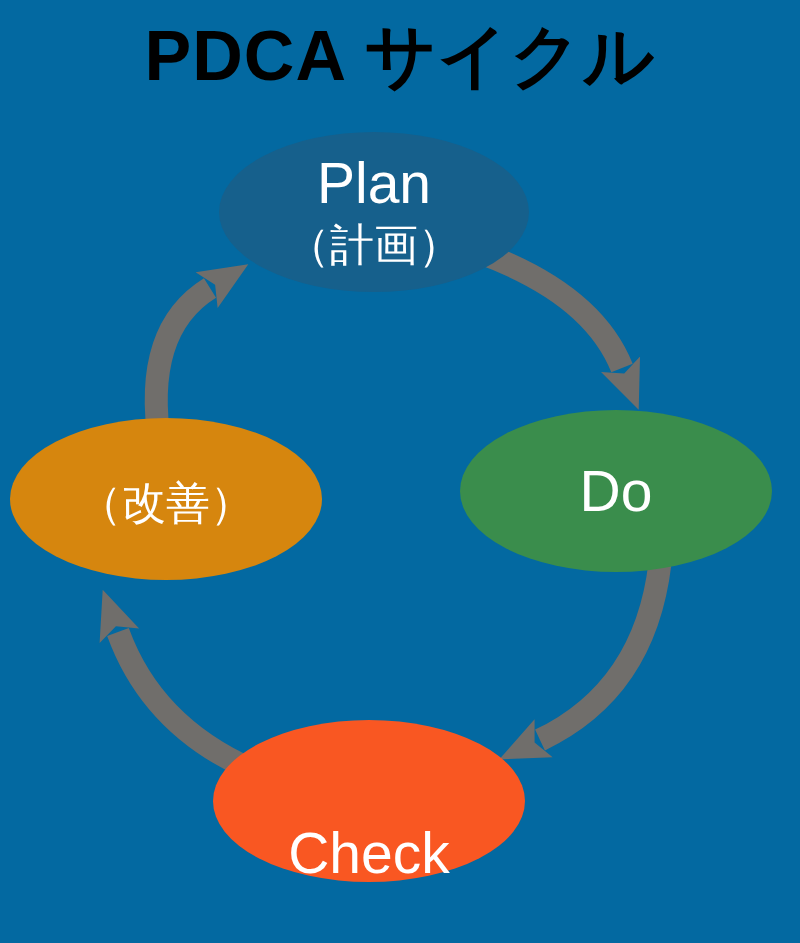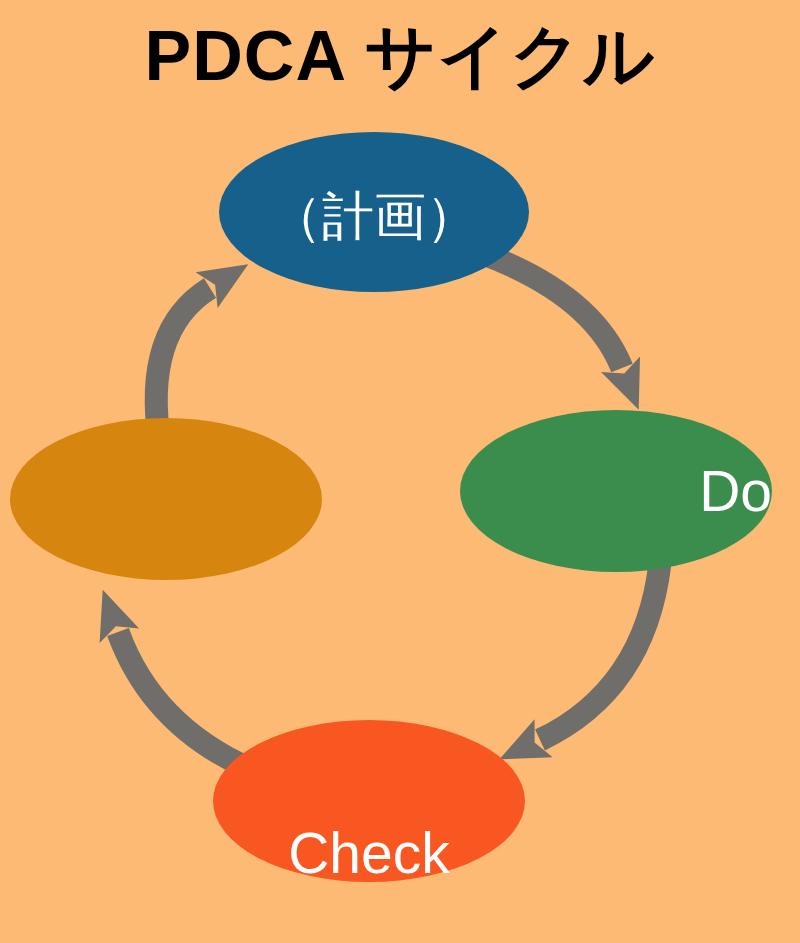--- a/index.html
+++ b/index.html
@@ -1,20 +1,20 @@
 <!DOCTYPE html>
 <html><head>
 <meta charset="utf-8">
 <style>
   html, body { margin: 0; padding: 0; background: #ffffff; }
   .stage {
     position: relative;
     width: 800px;
     height: 943px;
-    background: #fdba74;
+    background: #0369a1;
     overflow: hidden;
     font-family: "Liberation Sans", "DejaVu Sans", sans-serif;
   }
   .title {
     position: absolute;
     top: 18px;
     left: 0;
     width: 800px;
     text-align: center;
     font-size: 70px;
@@ -38,21 +38,21 @@
     justify-content: center;
     color: #ffffff;
     text-align: center;
   }
   .node .en {
     font-size: 57px;
     font-weight: 400;
     line-height: 1.0;
   }
   .node .ja {
-    font-size: 52px;
+    font-size: 44px;
     font-weight: 400;
     line-height: 1.1;
     margin-top: 9px;
     white-space: nowrap;
   }
   .node-plan   { left: 219px; top: 132px; width: 310px; height: 160px; }
   .node-do     { left: 460px; top: 410px; width: 312px; height: 162px; }
   .node-action { left:  10px; top: 418px; width: 312px; height: 162px; }
   .node-check  { left: 213px; top: 720px; width: 312px; height: 162px; justify-content: flex-end; }
 </style>
@@ -69,27 +69,29 @@
         <path d="M0,5 L49,26 L0,47 L10,26 Z" style="fill: rgb(112, 110, 107);"></path>
       </marker>
     </defs>
     <path d="M 478 252 Q 592 293 622 368" fill="none" stroke-width="23" marker-end="url(#arrowhead)" style="stroke: rgb(112, 110, 107);"></path>
     <path d="M 660 563 Q 645 690 540 740" fill="none" stroke-width="23" marker-end="url(#arrowhead)" style="stroke: rgb(112, 110, 107);"></path>
     <path d="M 252 770 Q 152 726 118 632" fill="none" stroke-width="23" marker-end="url(#arrowhead)" style="stroke: rgb(112, 110, 107);"></path>
     <path d="M 160 445 Q 142 330 210 288" fill="none" stroke-width="23" marker-end="url(#arrowhead)" style="stroke: rgb(112, 110, 107);"></path>
   </svg>
 
   <div class="node node-plan" style="background-color: rgb(22, 96, 140);">
+    <div class="en">Plan</div>
     <div class="ja">（計画）</div>
   </div>
 
-  <div class="node node-do" style="background-color: rgb(58, 141, 76); align-items: flex-end;">
+  <div class="node node-do" style="background-color: rgb(58, 141, 76);">
     <div class="en">Do</div>
   </div>
 
   <div class="node node-check" style="background-color: rgb(249, 87, 34);">
     <div class="en">Check</div>
   </div>
 
   <div class="node node-action" style="background-color: rgb(214, 134, 14);">
+    <div class="ja">（改善）</div>
   </div>
 
 </div>
 
 </body></html>

